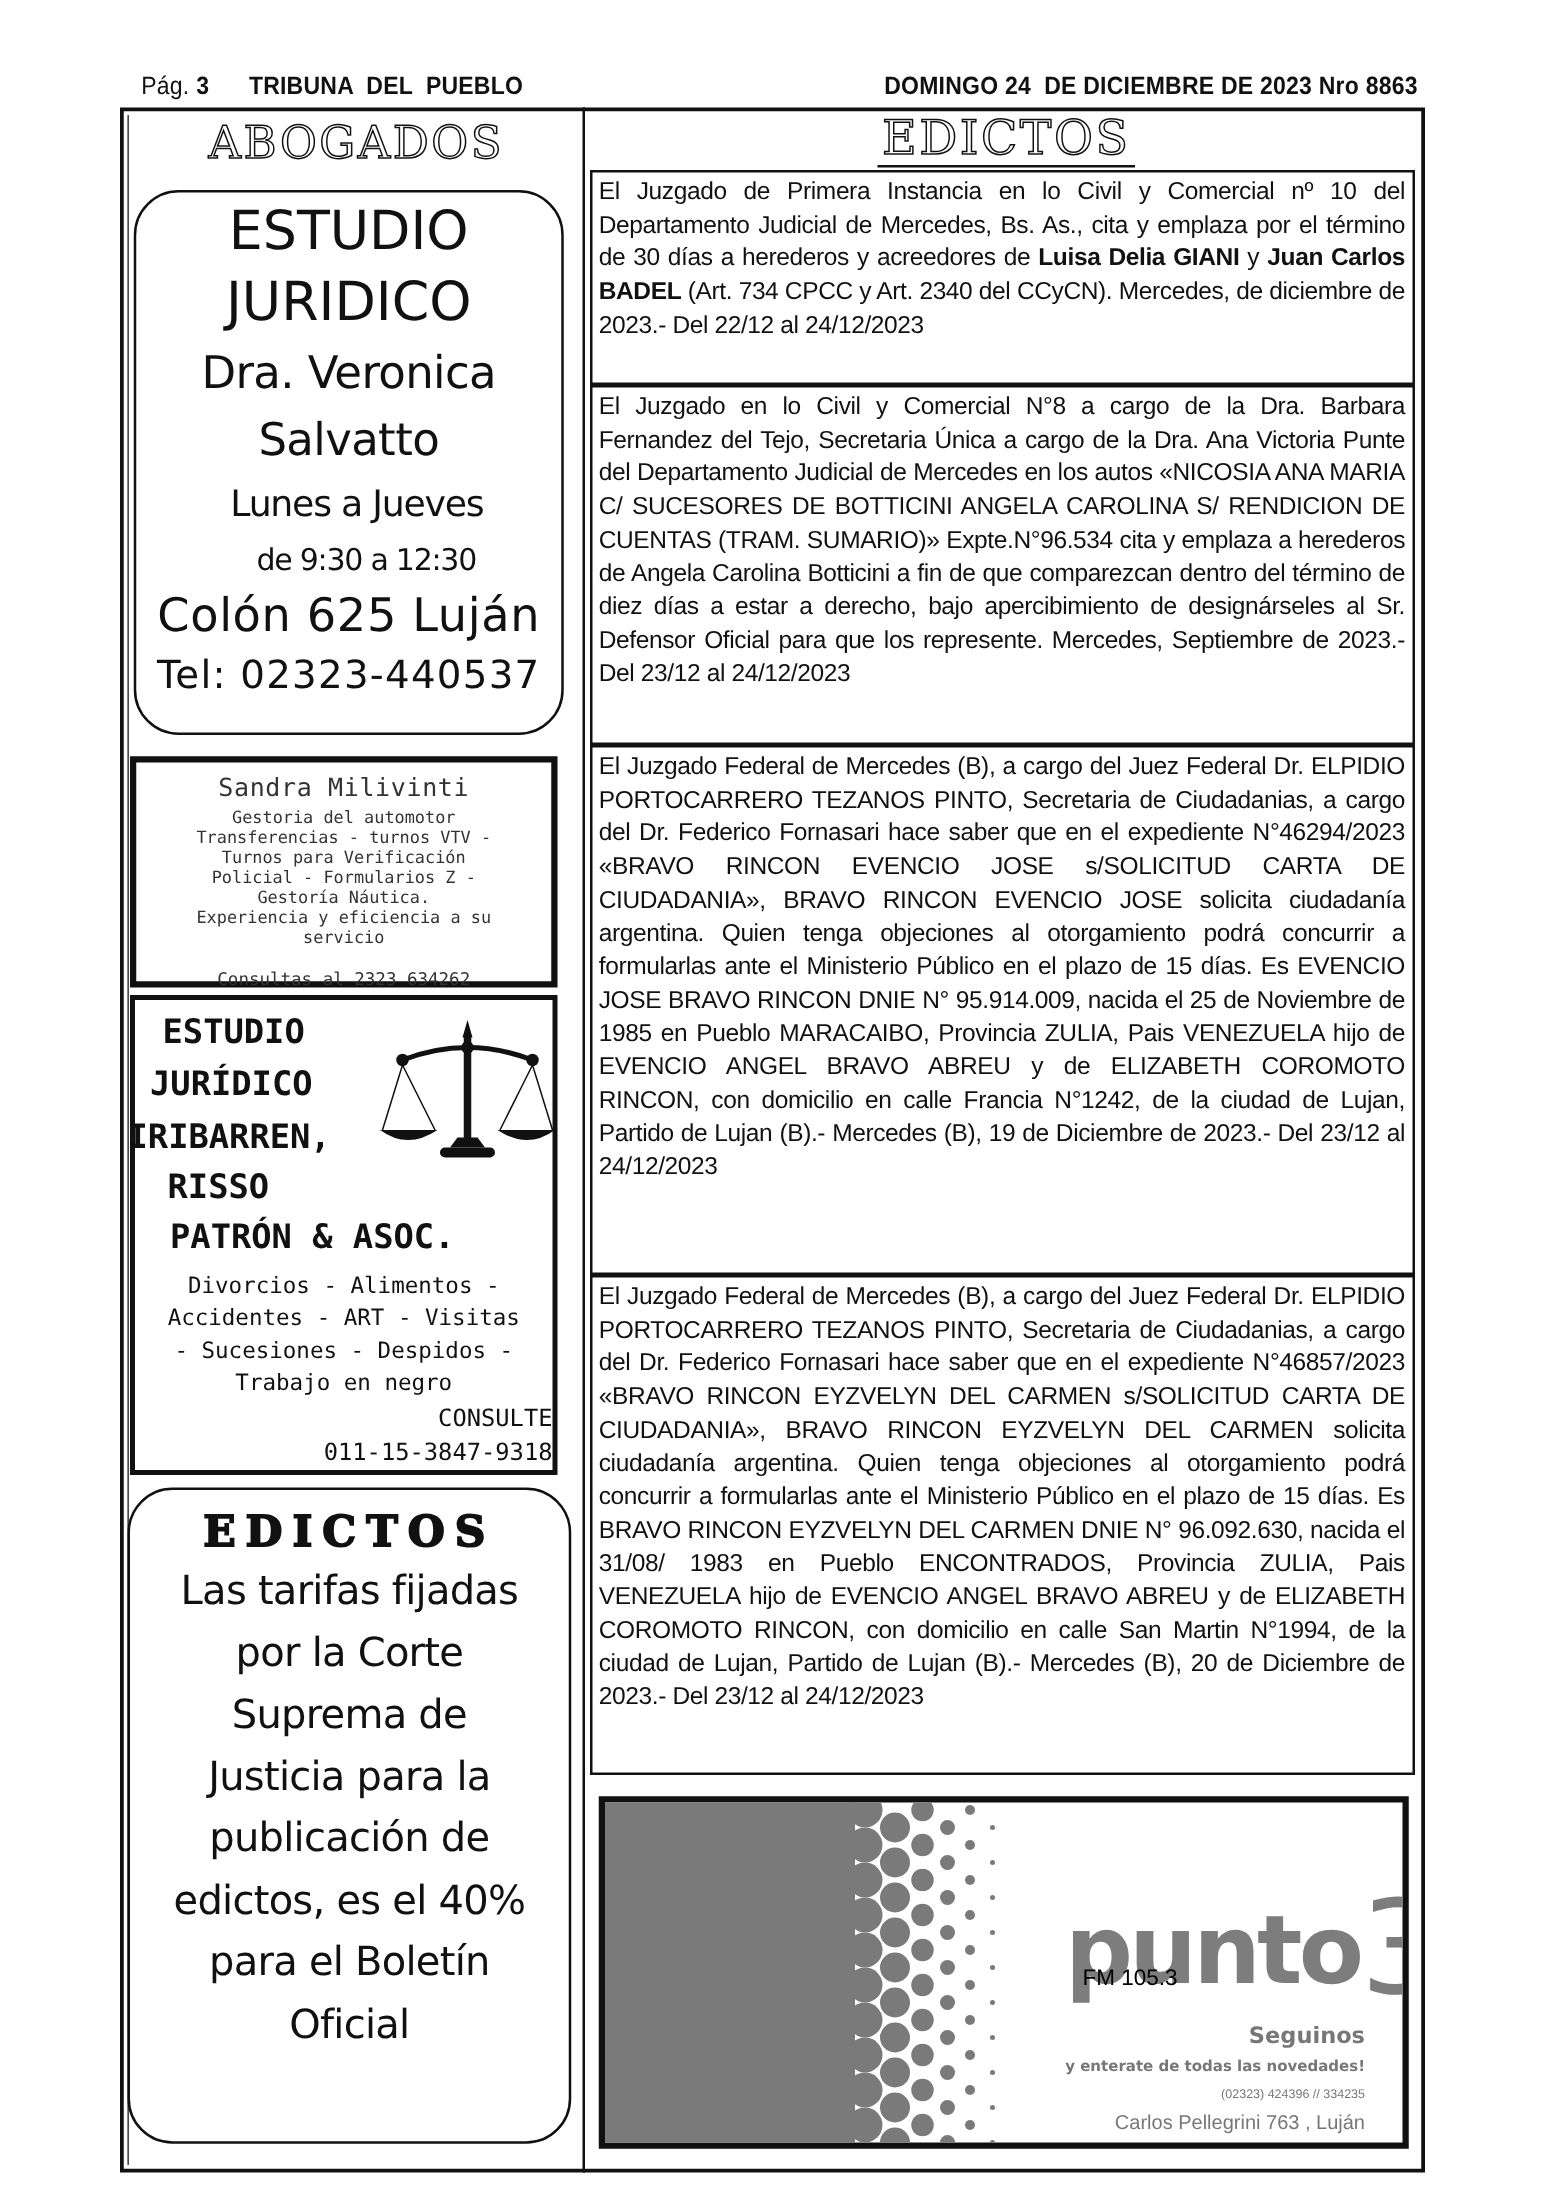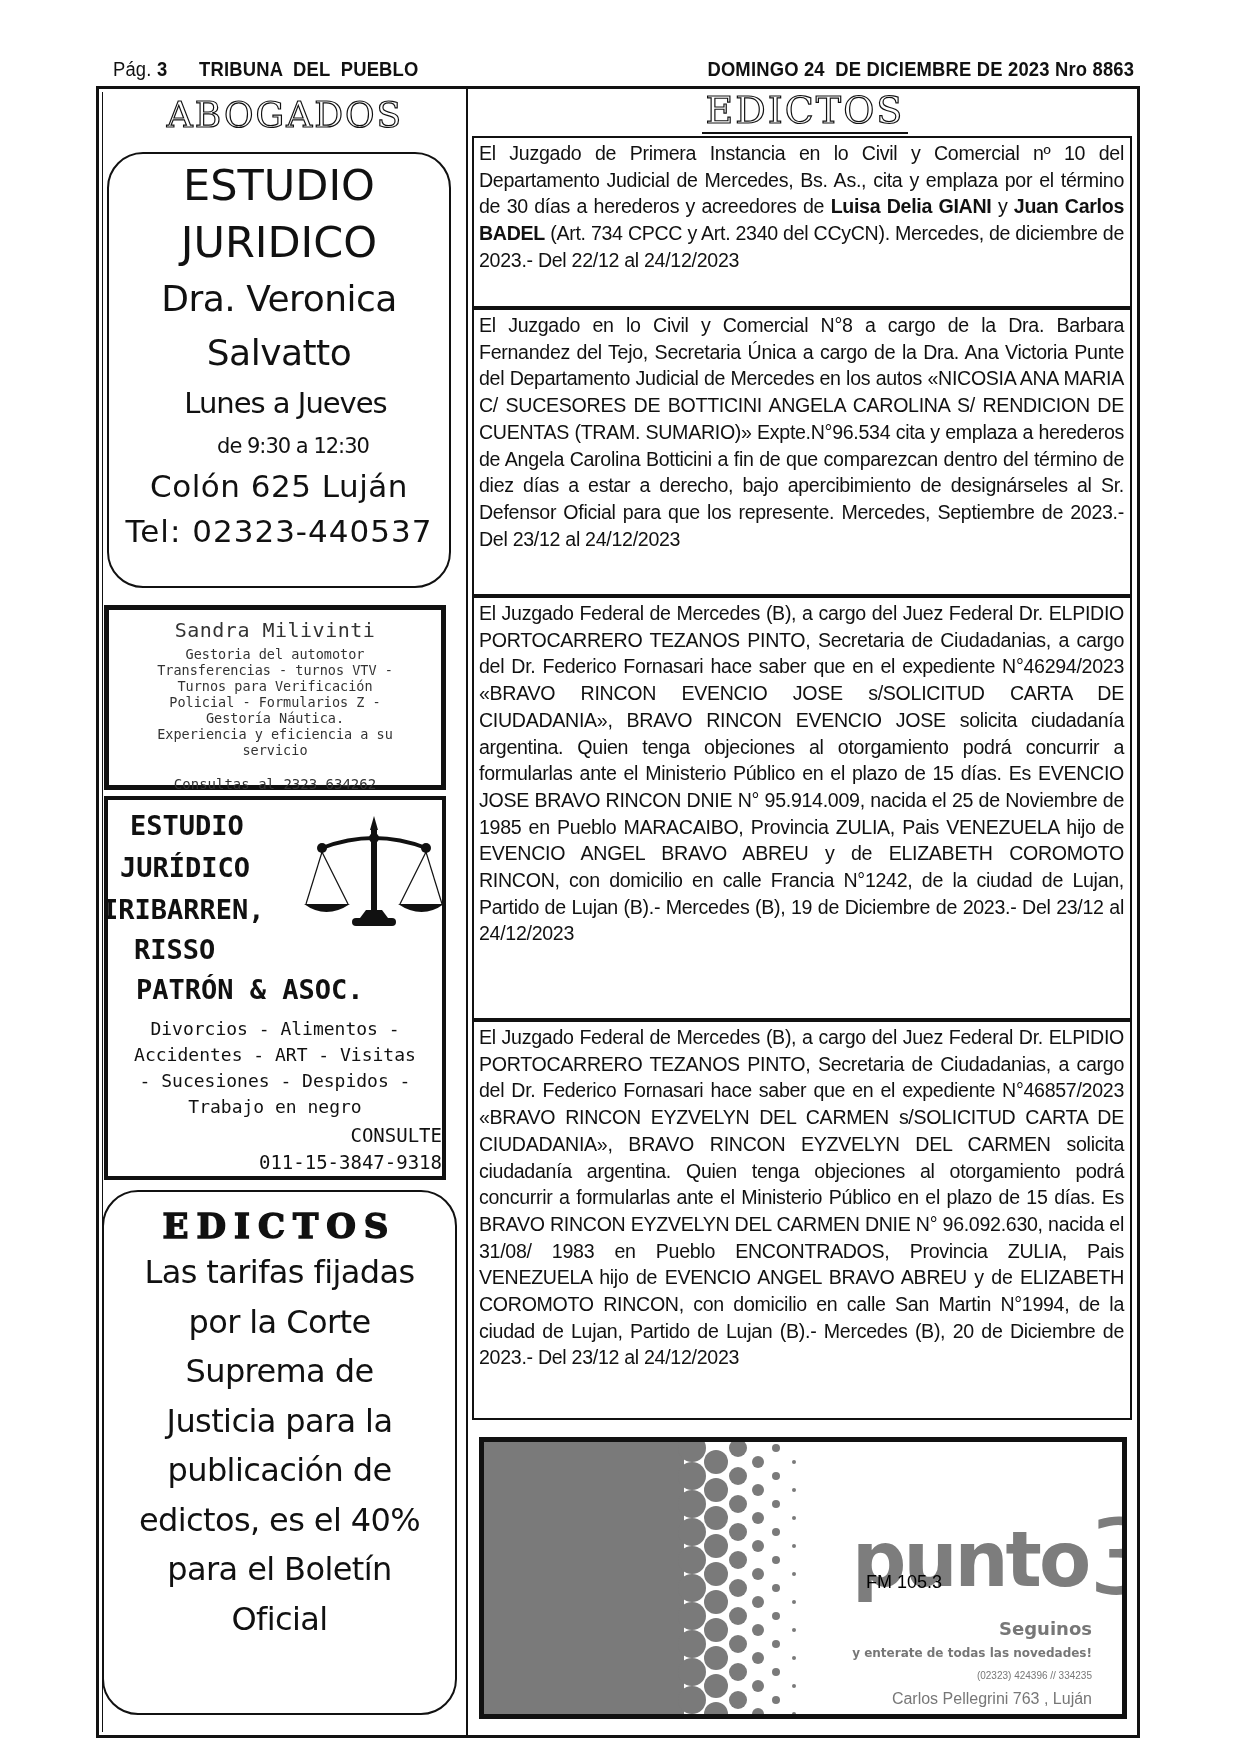--- a/index.html
+++ b/index.html
@@ -28,22 +28,22 @@
 
   
   .ad-round { border:2px solid #111; border-radius:36px; box-sizing:border-box; }
   #ad1 { left:107px; top:152px; width:344px; height:436px; text-align:center; }
   #ad1 .l { font-family:"DejaVu Sans", sans-serif; color:#111; line-height:1; }
   #ad1 .t1 { font-size:43px; margin-top:10px; }
   #ad1 .t2 { font-size:43px; margin-top:14px; }
   #ad1 .t3 { font-size:36px; margin-top:17px; letter-spacing:-0.5px; }
   #ad1 .t4 { font-size:36px; margin-top:18px; letter-spacing:-0.5px; }
   #ad1 .t5 { font-size:29px; margin-top:18px; letter-spacing:-1px;padding-left:13px; }
-  #ad1 .t6 { font-size:21px; margin-top:18px; letter-spacing:-1px;padding-left:28px; }
-  #ad1 .t7 { font-size:31px; margin-top:14px; letter-spacing:0.5px; }
+  #ad1 .t6 { font-size:24px; margin-top:18px; letter-spacing:-1px;padding-left:28px; }
+  #ad1 .t7 { font-size:37px; margin-top:14px; letter-spacing:0.5px; }
   #ad1 .t8 { font-size:31px; margin-top:14px; letter-spacing:1px; }
 
   #ad2 { left:104px; top:605px; width:342px; height:185px; border:5px solid #111; box-sizing:border-box;
          font-family:"DejaVu Sans Mono", monospace; text-align:center; color:#333; }
   #ad2 .name { font-size:20px; margin-top:8px; letter-spacing:0.5px; }
   #ad2 .line { font-size:13.5px; line-height:16px; }
   #ad2 .lines { margin-top:4px; }
   #ad2 .contact { font-size:14px; margin-top:18px; }
 
   #ad3 { left:104px; top:796px; width:342px; height:384px; border:4px solid #111; box-sizing:border-box;

